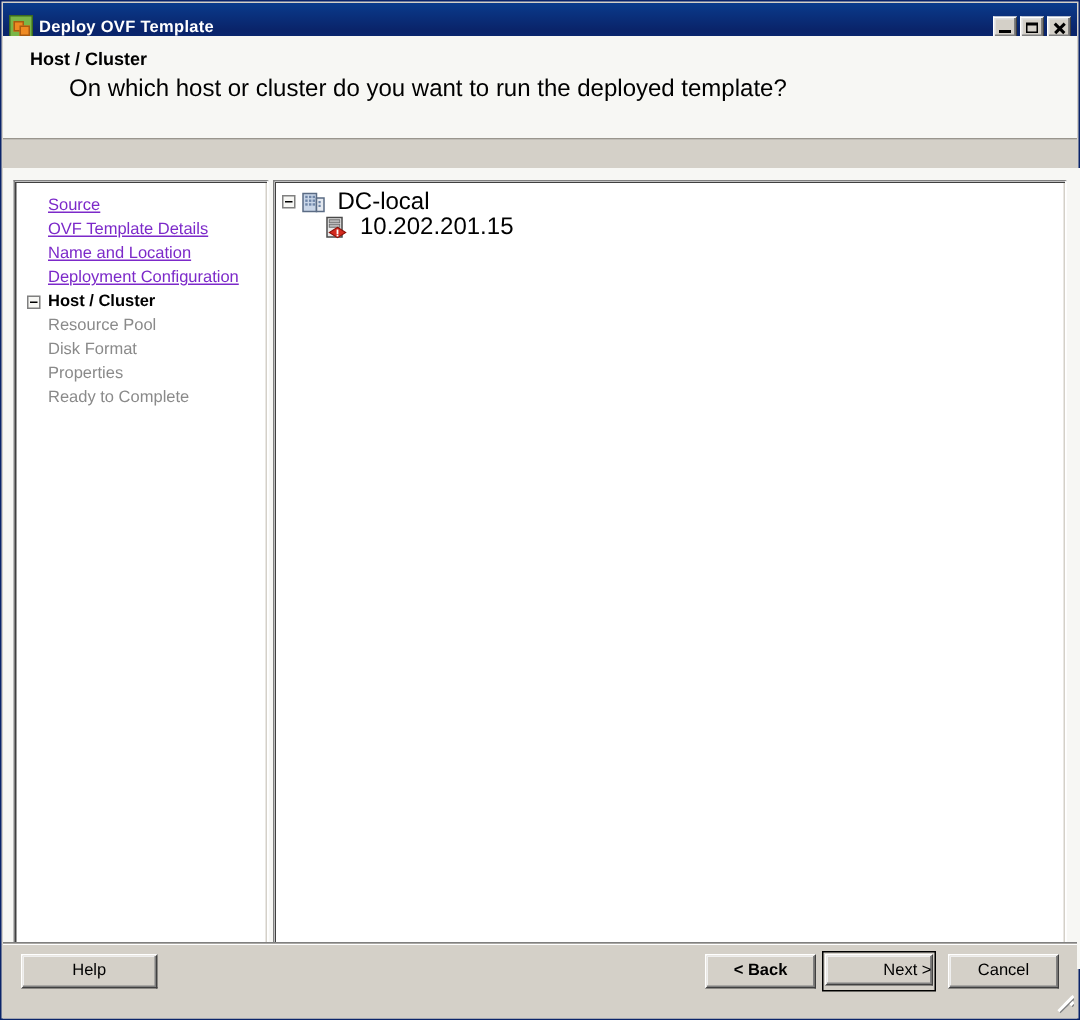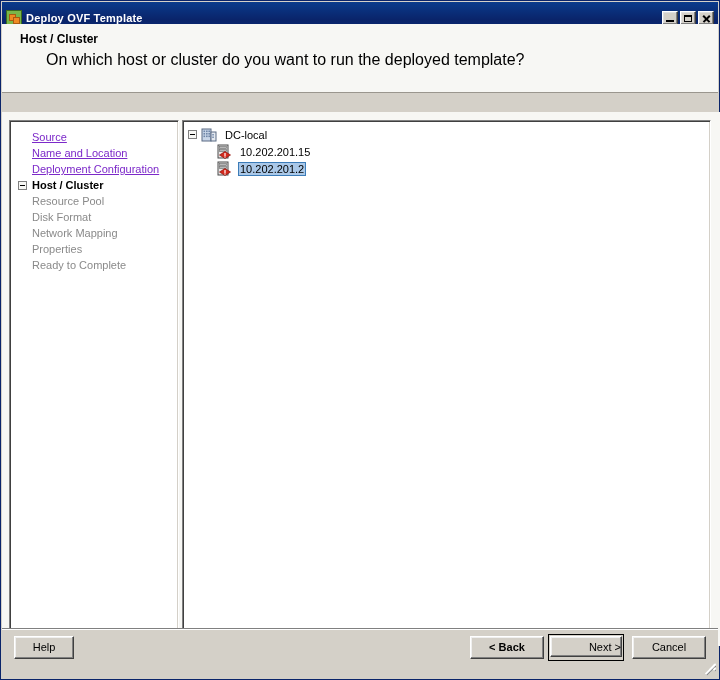--- a/index.html
+++ b/index.html
@@ -213,21 +213,21 @@
     position: relative;
     margin-right: 6px;
     flex: 0 0 auto;
   }
   .host-icon {
     width: 16px; height: 16px;
     position: relative;
     margin-right: 6px;
     flex: 0 0 auto;
   }
-  .tree-label { font-size: 11px; color: #000; padding: 0 2px; }
+  .tree-label { font-size: 16px; color: #000; padding: 0 2px; }
   .tree-row.selected .tree-label {
     background: #aac8e8;
     border: 1px solid #3c7cb8;
     padding: 0 1px;
     margin: -1px 0;
   }
 
   
   .footer {
     position: absolute;
@@ -315,20 +315,24 @@
   <div class="body-area">
 
     <div class="nav-panel sunken">
       <ul class="nav-list">
 
         <li class="nav-item">
           <span class="indent-box"></span>
           <span class="nav-link">Source</span>
         </li>
 
+        <li class="nav-item">
+          <span class="indent-box"></span>
+          <span class="nav-link">OVF Template Details</span>
+        </li>
 
         <li class="nav-item">
           <span class="indent-box"></span>
           <span class="nav-link">Name and Location</span>
         </li>
 
         <li class="nav-item">
           <span class="indent-box"></span>
           <span class="nav-link">Deployment Configuration</span>
         </li>
@@ -342,24 +346,20 @@
         <li class="nav-item">
           <span class="indent-box"></span>
           <span class="nav-disabled">Resource Pool</span>
         </li>
 
         <li class="nav-item">
           <span class="indent-box"></span>
           <span class="nav-disabled">Disk Format</span>
         </li>
 
-        <li class="nav-item">
-          <span class="indent-box"></span>
-          <span class="nav-disabled">Network Mapping</span>
-        </li>
 
         <li class="nav-item">
           <span class="indent-box"></span>
           <span class="nav-disabled">Properties</span>
         </li>
 
         <li class="nav-item">
           <span class="indent-box"></span>
           <span class="nav-disabled">Ready to Complete</span>
         </li>
@@ -401,40 +401,26 @@
             <rect x="3.5" y="2.5" width="7" height="2" fill="#b8b8b8" stroke="#6a6a6a" stroke-width="0.6"></rect>
             <rect x="3.5" y="5.5" width="7" height="2" fill="#b8b8b8" stroke="#6a6a6a" stroke-width="0.6"></rect>
             <polygon points="9,7.5 14.5,11 9,14.5 3.5,11" fill="#d42a1e" stroke="#8a1008" stroke-width="0.7"></polygon>
             <rect x="8.4" y="9" width="1.2" height="3" fill="#ffffff"></rect>
             <rect x="8.4" y="12.4" width="1.2" height="1.2" fill="#ffffff"></rect>
           </svg>
         </span>
         <span class="tree-label">10.202.201.15</span>
       </div>
 
-      <div class="tree-row selected">
-        <span class="tree-indent"></span>
-        <span class="host-icon">
-          <svg width="16" height="16" viewBox="0 0 16 16">
-            <rect x="2" y="1" width="10" height="13" fill="#e8e8e8" stroke="#4a4a4a" stroke-width="1"></rect>
-            <rect x="3.5" y="2.5" width="7" height="2" fill="#b8b8b8" stroke="#6a6a6a" stroke-width="0.6"></rect>
-            <rect x="3.5" y="5.5" width="7" height="2" fill="#b8b8b8" stroke="#6a6a6a" stroke-width="0.6"></rect>
-            <polygon points="9,7.5 14.5,11 9,14.5 3.5,11" fill="#d42a1e" stroke="#8a1008" stroke-width="0.7"></polygon>
-            <rect x="8.4" y="9" width="1.2" height="3" fill="#ffffff"></rect>
-            <rect x="8.4" y="12.4" width="1.2" height="1.2" fill="#ffffff"></rect>
-          </svg>
-        </span>
-        <span class="tree-label">10.202.201.2</span>
-      </div>
 
     </div>
   </div>
 
   <div class="footer">
-    <div class="btn" style="left:12px; top:7px; width:60px; height:23px;">Help</div>
+    <div class="btn" style="left:12px; top:7px; width:91px; height:23px;">Help</div>
 
     <div class="btn" style="left:468px; top:7px; width:74px; height:23px;font-weight:bold;">&lt; Back</div>
 
     <div class="btn-default-wrap" style="left:546px; top:5px; width:76px; height:27px;">
       <div class="btn">Next &gt;</div>
     </div>
 
     <div class="btn" style="left:630px; top:7px; width:74px; height:23px;">Cancel</div>
 
     <div class="grip">

